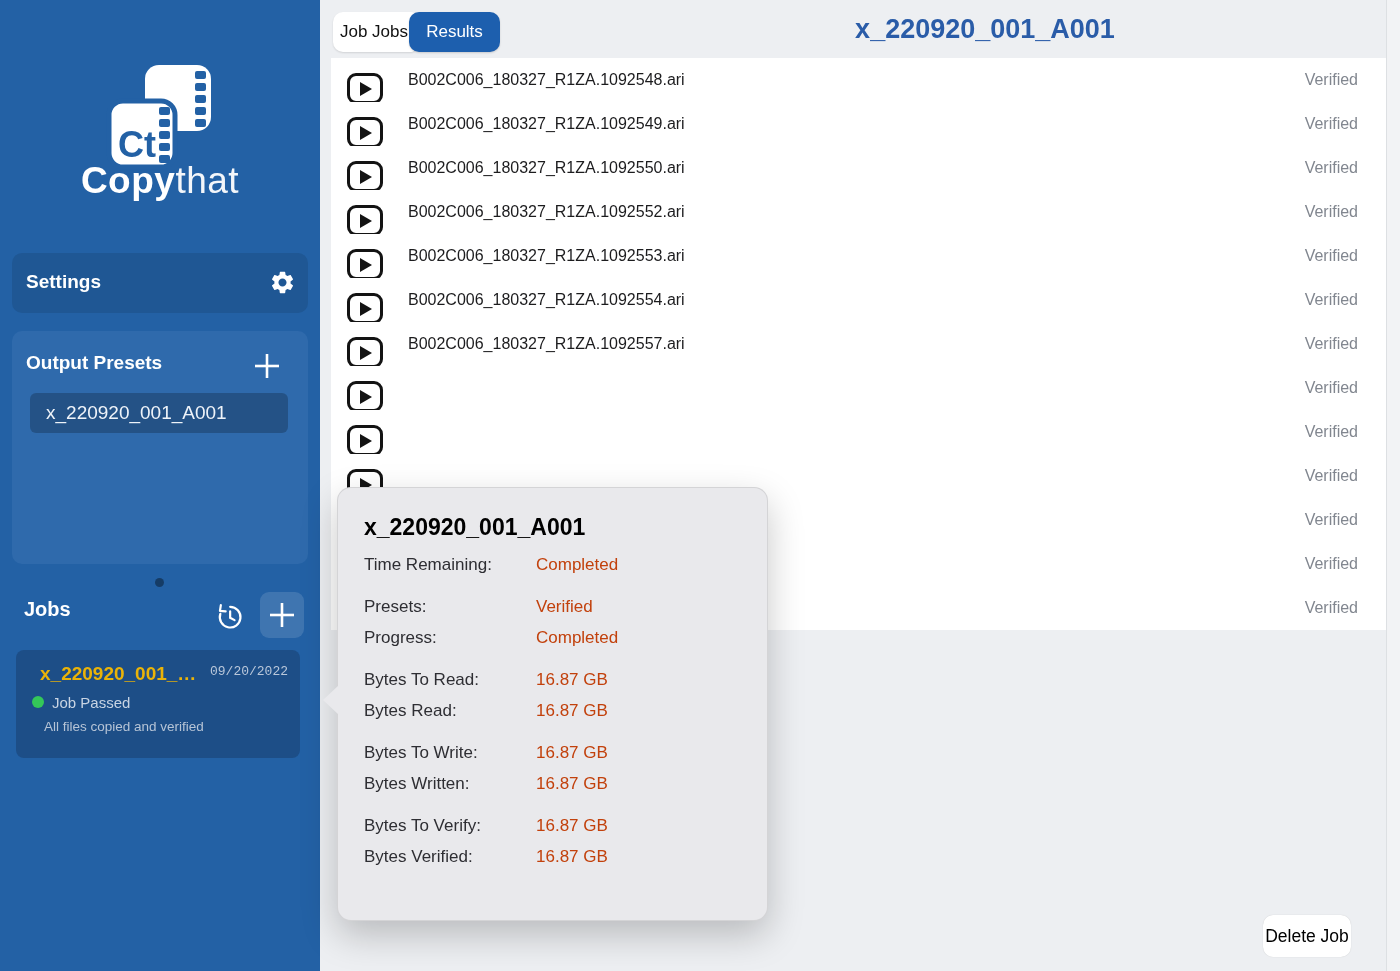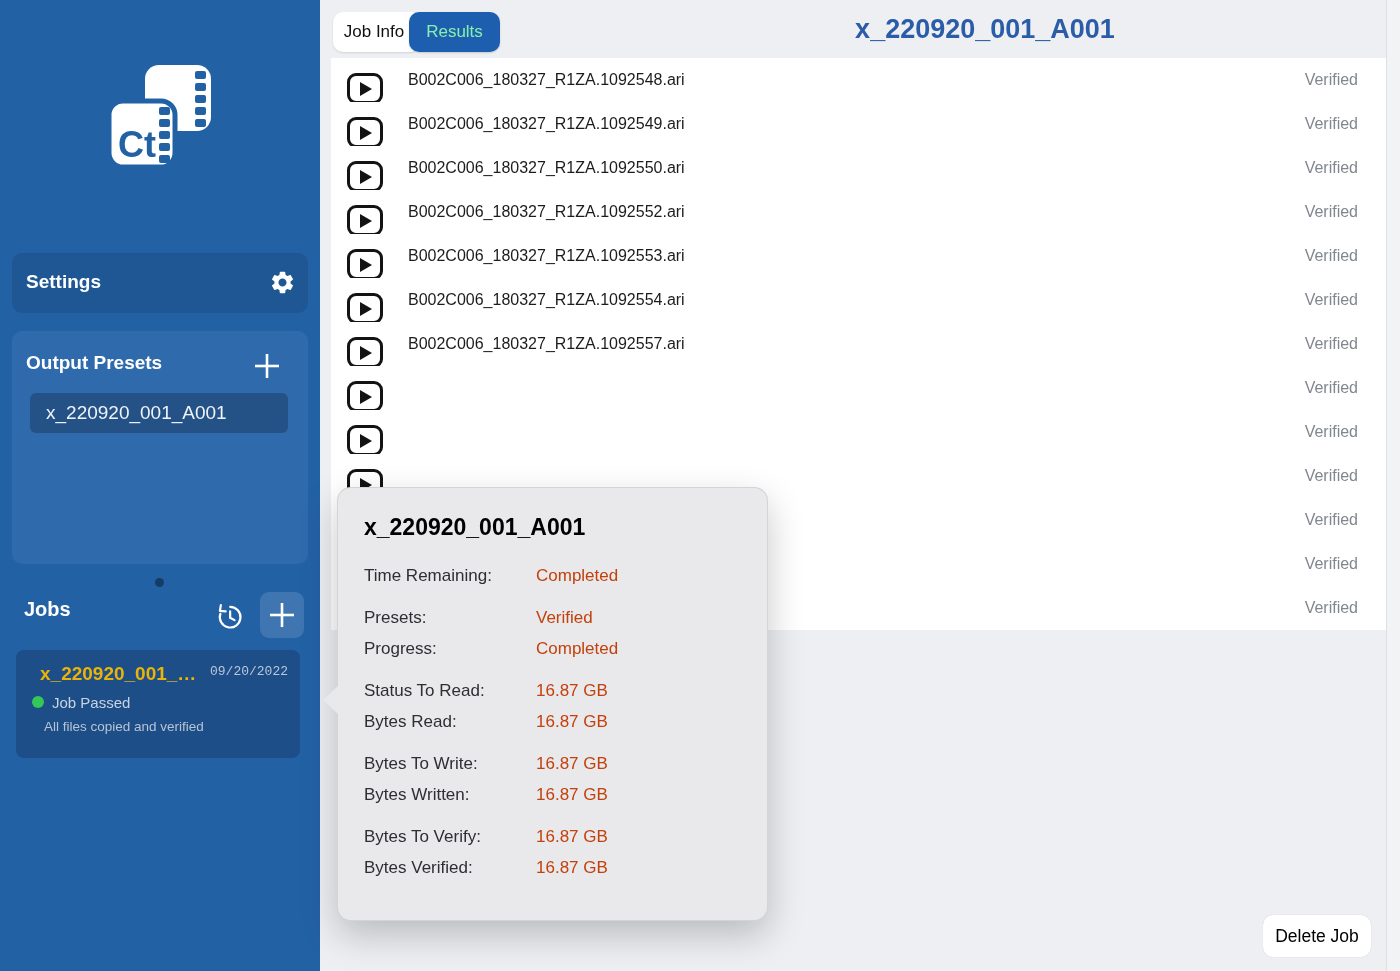--- a/index.html
+++ b/index.html
@@ -54,55 +54,55 @@
   
   .main { position:absolute; left:320px; top:0; width:1080px; height:971px;
     background:var(--c-chrome); }
 
   .tabbar { position:absolute; left:13px; top:12px; height:40px; z-index:1; }
   .tab { position:absolute; top:0; height:40px; display:flex; align-items:center;
     justify-content:center; font-size:17px; cursor:pointer; }
   .tab-jobinfo { left:0; width:82px; background:#fff; border-radius:10px 4px 4px 10px;
     color:#111; box-shadow:0 1px 2px rgba(0,0,0,.12); }
   .tab-results { left:76px; width:91px; background:var(--c-accent); border-radius:10px;
-    color:#86efac; box-shadow:0 1px 2px rgba(0,0,0,.15); }
+    color:#ffffff; box-shadow:0 1px 2px rgba(0,0,0,.15); }
 
   .page-title { position:absolute; left:440px; top:14px; width:450px; text-align:center;
     color:var(--c-title); font-size:27px; font-weight:700; }
 
   .rows { position:absolute; left:11px; top:58px; width:1055px; }
   .row { position:relative; height:44px; margin-bottom:0; background:#fff; }
   .row .play { position:absolute; left:16px; top:15px; width:36px; height:31px;
     border:3.5px solid #131313; border-radius:9px; cursor:pointer; }
   .row .play .tri { position:absolute; left:10px; top:6px; width:0; height:0;
     border-left:12px solid #131313; border-top:7px solid transparent;
     border-bottom:7px solid transparent; }
   .row .fname { position:absolute; left:77px; top:13px; font-size:16px; color:#1c1c1e; }
   .row .status { position:absolute; right:28px; top:13px; font-size:16px;
     color:var(--c-verified); }
 
   .gutter { position:absolute; left:1066px; top:0; width:14px; height:971px;
     background:#f2f3f5; border-left:1px solid #dde0e3; }
 
-  .delete-btn { position:absolute; left:943px; top:915px; width:108px; height:42px;
+  .delete-btn { position:absolute; left:943px; top:915px; width:88px; height:42px;
     background:#fff; border:none; border-radius:10px; font-size:17.5px; color:#000;
     font-family:"Liberation Sans", sans-serif; cursor:pointer;
     box-shadow:0 0 1px rgba(0,0,0,.2); }
 
   
   .popover { position:absolute; left:337px; top:487px; width:431px; height:434px;
     background:var(--c-popover); border:1px solid rgba(0,0,0,.09); border-radius:14px;
     box-shadow:0 14px 36px rgba(0,0,0,.22); z-index:10; }
   .popover .tail { position:absolute; left:-15px; top:197px; width:0; height:0;
     border-top:15px solid transparent; border-bottom:15px solid transparent;
     border-right:16px solid var(--c-popover); }
   .pop-title { position:absolute; left:26px; top:26px; font-size:23px; font-weight:700;
     color:#000; }
   .pop-rows { position:absolute; left:26px; top:67px; right:26px; }
-  .pop-row { display:flex; height:31px; align-items:flex-end; }
+  .pop-row { display:flex; height:31px; align-items:flex-start; }
   .pop-row.gap { margin-top:11px; }
   .pop-row .lbl { width:172px; font-size:17px; color:#2e2e33; }
   .pop-row .val { font-size:17px; color:#c2410c; }
 </style>
 </head>
 <body>
 
 <div class="sidebar">
 
   <svg class="logo-icon" width="108" height="112" viewBox="0 0 108 112">
@@ -118,20 +118,23 @@
     <g fill="#2361a5">
       <rect x="53" y="45" width="11" height="8" rx="2"></rect>
       <rect x="53" y="57" width="11" height="8" rx="2"></rect>
       <rect x="53" y="69" width="11" height="8" rx="2"></rect>
       <rect x="53" y="81" width="11" height="8" rx="2"></rect>
       <rect x="53" y="93" width="11" height="8" rx="2"></rect>
     </g>
     <text x="12" y="95" font-family="Liberation Sans, sans-serif" font-size="36" font-weight="700" fill="#2361a5">Ct</text>
   </svg>
 
+  <div class="wordmark">
+    <span class="bold">Copy</span><span class="light">that</span>
+  </div>
 
   <div class="settings-card">
     <span class="lbl">Settings</span>
     <svg width="27" height="27" viewBox="0 0 24 24" fill="#fff">
       <path d="M19.14,12.94c0.04-0.3,0.06-0.61,0.06-0.94c0-0.32-0.02-0.64-0.07-0.94l2.03-1.58c0.18-0.14,0.23-0.41,0.12-0.61 l-1.92-3.32c-0.12-0.22-0.37-0.29-0.59-0.22l-2.39,0.96c-0.5-0.38-1.03-0.7-1.62-0.94L14.4,2.81c-0.04-0.24-0.24-0.41-0.48-0.41 h-3.84c-0.24,0-0.43,0.17-0.47,0.41L9.25,5.35C8.66,5.59,8.12,5.92,7.63,6.29L5.24,5.33c-0.22-0.08-0.47,0-0.59,0.22L2.74,8.87 C2.62,9.08,2.66,9.34,2.86,9.48l2.03,1.58C4.84,11.36,4.8,11.69,4.8,12s0.02,0.64,0.07,0.94l-2.03,1.58 c-0.18,0.14-0.23,0.41-0.12,0.61l1.92,3.32c0.12,0.22,0.37,0.29,0.59,0.22l2.39-0.96c0.5,0.38,1.03,0.7,1.62,0.94l0.36,2.54 c0.05,0.24,0.24,0.41,0.48,0.41h3.84c0.24,0,0.44-0.17,0.47-0.41l0.36-2.54c0.59-0.24,1.13-0.56,1.62-0.94l2.39,0.96 c0.22,0.08,0.47,0,0.59-0.22l1.92-3.32c0.12-0.22,0.07-0.47-0.12-0.61L19.14,12.94z M12,15.6c-1.98,0-3.6-1.62-3.6-3.6 s1.62-3.6,3.6-3.6s3.6,1.62,3.6,3.6S13.98,15.6,12,15.6z"></path>
     </svg>
   </div>
 
   <div class="presets-card">
     <span class="hdr">Output Presets</span>
@@ -167,21 +170,21 @@
     <span class="dot"></span>
     <span class="passed">Job Passed</span>
     <span class="desc">All files copied and verified</span>
   </div>
 </div>
 
 <div class="main">
 
   <div class="tabbar">
     <div class="tab tab-jobinfo">
-      <span>Job Info</span>
+      <span>Job Jobs</span>
     </div>
     <div class="tab tab-results">
       <span>Results</span>
     </div>
   </div>
 
   <div class="page-title">x_220920_001_A001</div>
 
   <div class="rows" id="file-rows">
   <div class="row">
@@ -308,21 +311,21 @@
     <span class="lbl">Presets:</span>
     <span class="val">Verified</span>
   </div>
 
   <div class="pop-row">
     <span class="lbl">Progress:</span>
     <span class="val">Completed</span>
   </div>
 
   <div class="pop-row gap">
-    <span class="lbl">Status To Read:</span>
+    <span class="lbl">Bytes To Read:</span>
     <span class="val">16.87 GB</span>
   </div>
 
   <div class="pop-row">
     <span class="lbl">Bytes Read:</span>
     <span class="val">16.87 GB</span>
   </div>
 
   <div class="pop-row gap">
     <span class="lbl">Bytes To Write:</span>

